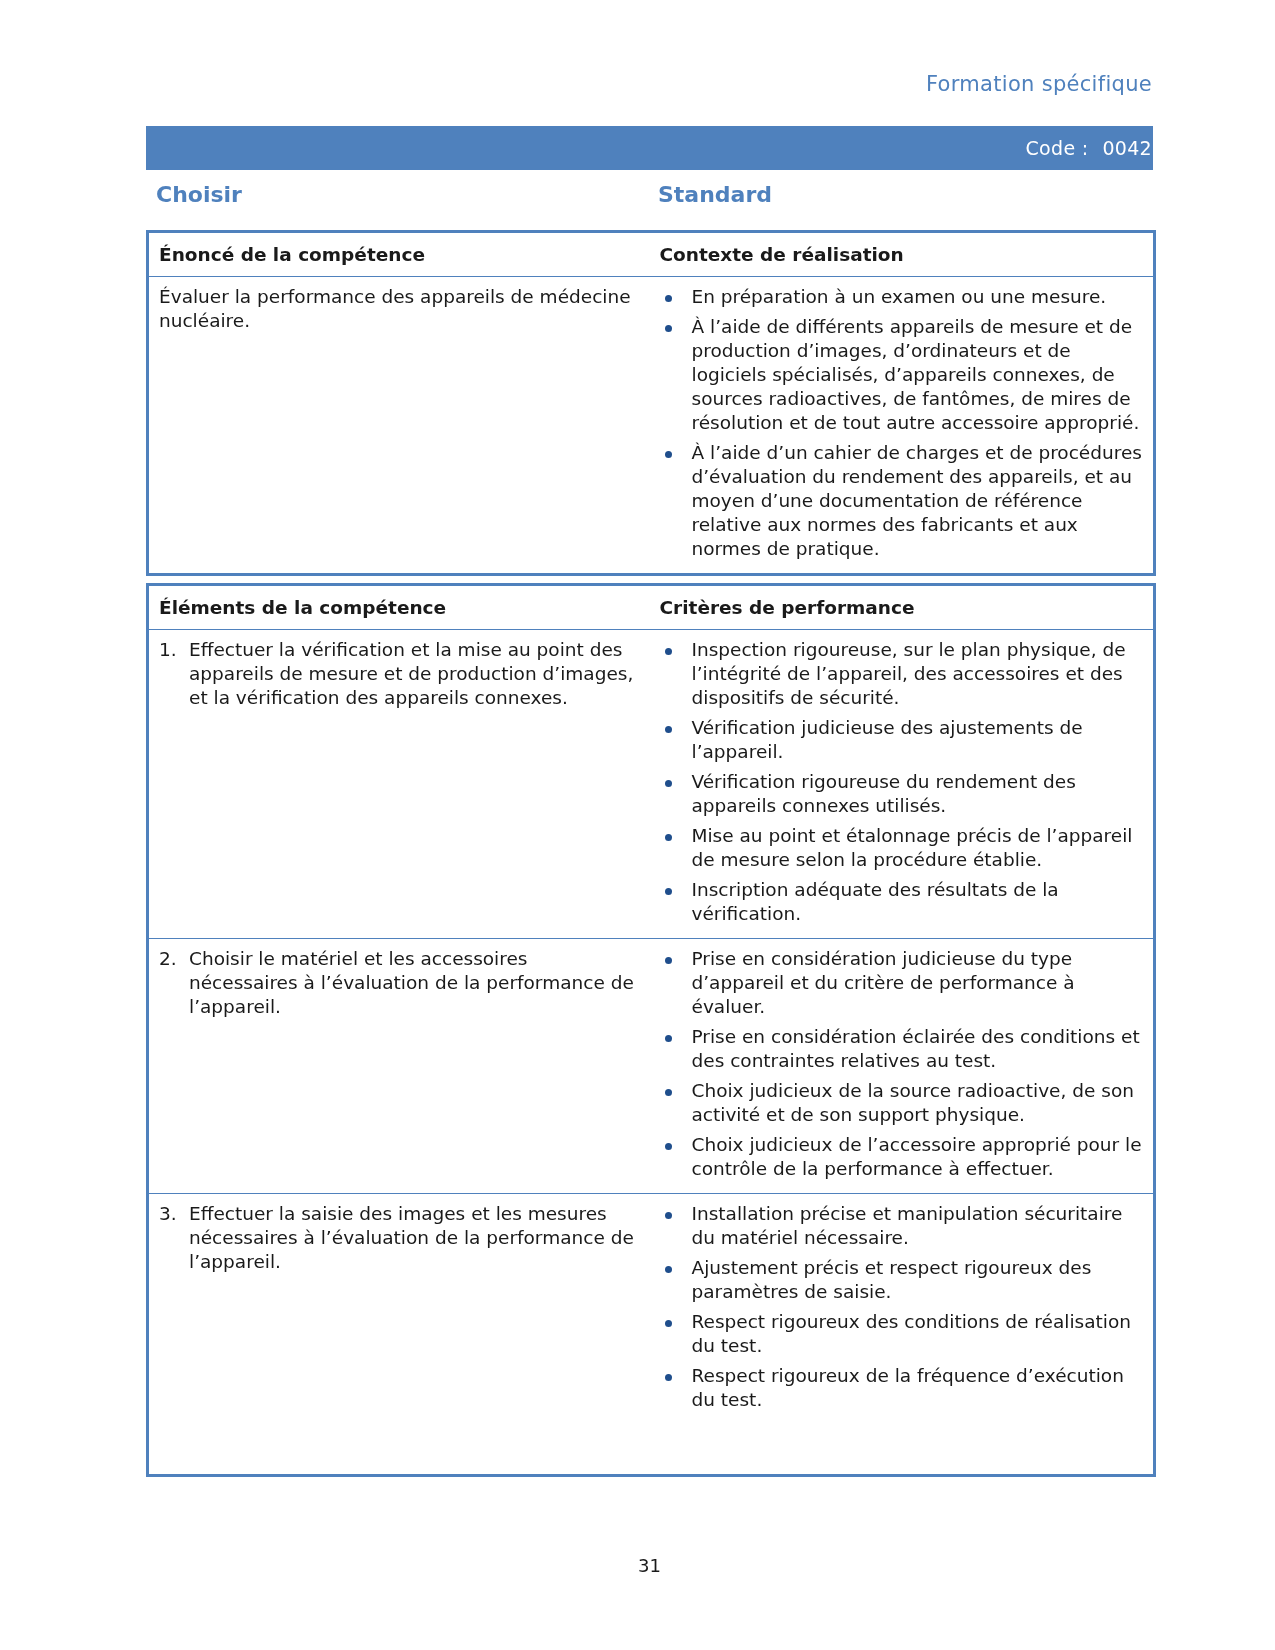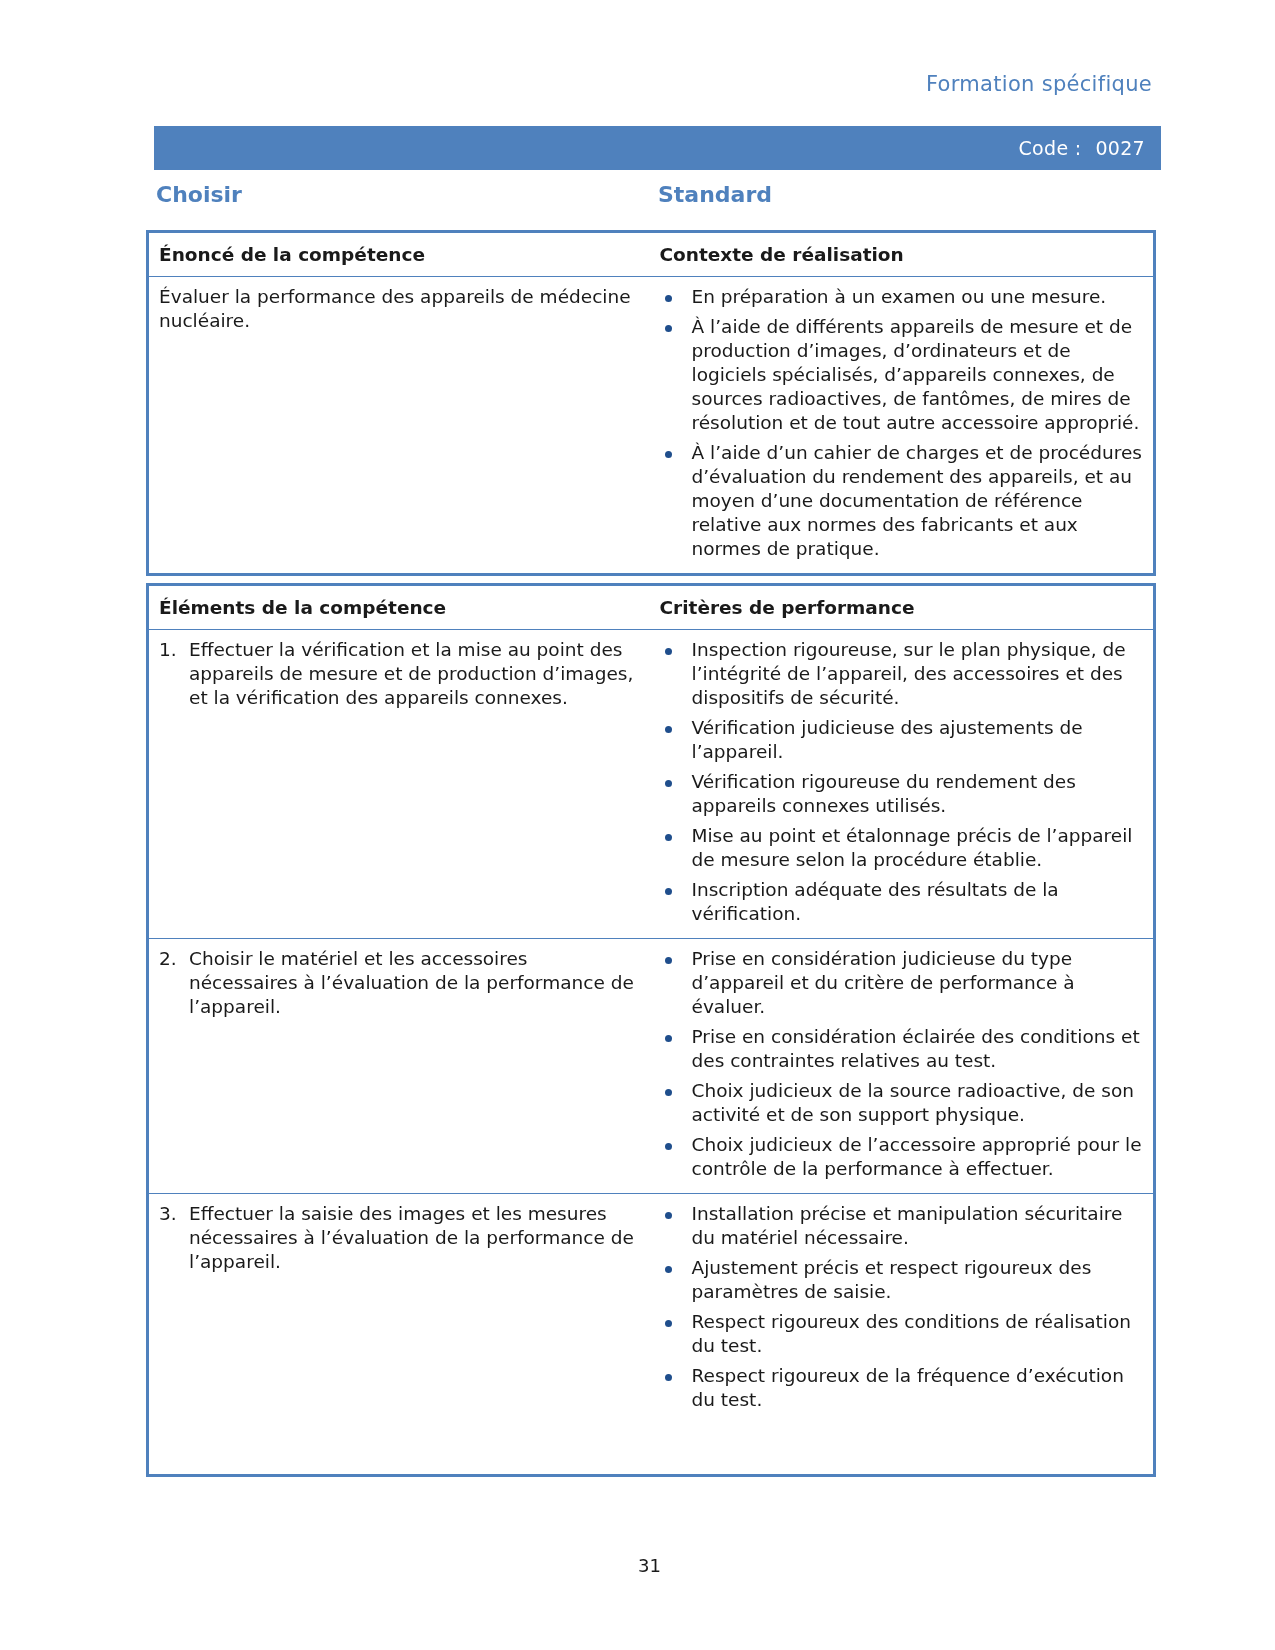--- a/index.html
+++ b/index.html
@@ -1,19 +1,19 @@
 <!DOCTYPE html>
 <html><head>
 <meta charset="utf-8">
 <style>
   html, body { margin: 0; padding: 0; background: #ffffff; }
   body { width: 1275px; height: 1650px; position: relative; font-family: "DejaVu Sans", sans-serif; color: #1a1a1a; }
   .page { position: absolute; left: 12px; top: 0; width: 1275px; height: 1416px; }
   .running-header { position: absolute; right: 135px; top: 72px; font-size: 21px; color: #4f81bd; letter-spacing: 0.3px; }
-  .code-bar { position: absolute; left: 134px; top: 126px; width: 1007px; height: 44px; background: #4f81bd; color: #ffffff; display: flex; align-items: center; justify-content: flex-end; box-sizing: border-box; padding-right: 16px; font-size: 19px; letter-spacing: 0.3px; margin-left: 8px; }
+  .code-bar { position: absolute; left: 134px; top: 126px; width: 1007px; height: 44px; background: #4f81bd; color: #ffffff; display: flex; align-items: center; justify-content: flex-end; box-sizing: border-box; padding-right: 1px; font-size: 19px; letter-spacing: 0.3px; }
   .code-bar .code-value { margin-left: 14px; }
   .section-titles { position: absolute; left: 134px; top: 182px; width: 1007px; height: 36px; }
   .section-title { position: absolute; top: 0; font-size: 22px; font-weight: bold; color: #4f81bd; }
   .section-title.left { left: 10px; }
   .section-title.right { left: 512px; }
   table.comp { position: absolute; left: 134px; width: 1007px; border-collapse: collapse; border: 3px solid #4f81bd; table-layout: fixed; }
   table.comp td, table.comp th { vertical-align: top; text-align: left; font-size: 18.5px; line-height: 24px; }
   table.comp th { font-weight: bold; padding: 10px 10px 9px 10px; border-bottom: 1.5px solid #4f81bd; }
   table.comp td { padding: 8px 10px 6px 10px; margin-top: 31px; }
   table.comp col.c1 { width: 502px; }
@@ -30,21 +30,21 @@
 </style>
 </head>
 <body>
 
 <div class="page">
 
   <div class="running-header">Formation spécifique</div>
 
   <div class="code-bar">
     <span>Code :</span>
-    <span class="code-value">0027</span>
+    <span class="code-value">0042</span>
   </div>
 
   <div class="section-titles">
     <div class="section-title left">Choisir</div>
     <div class="section-title right">Standard</div>
   </div>
 
   <table class="comp" id="table1">
     <colgroup>
         <col class="c1">

